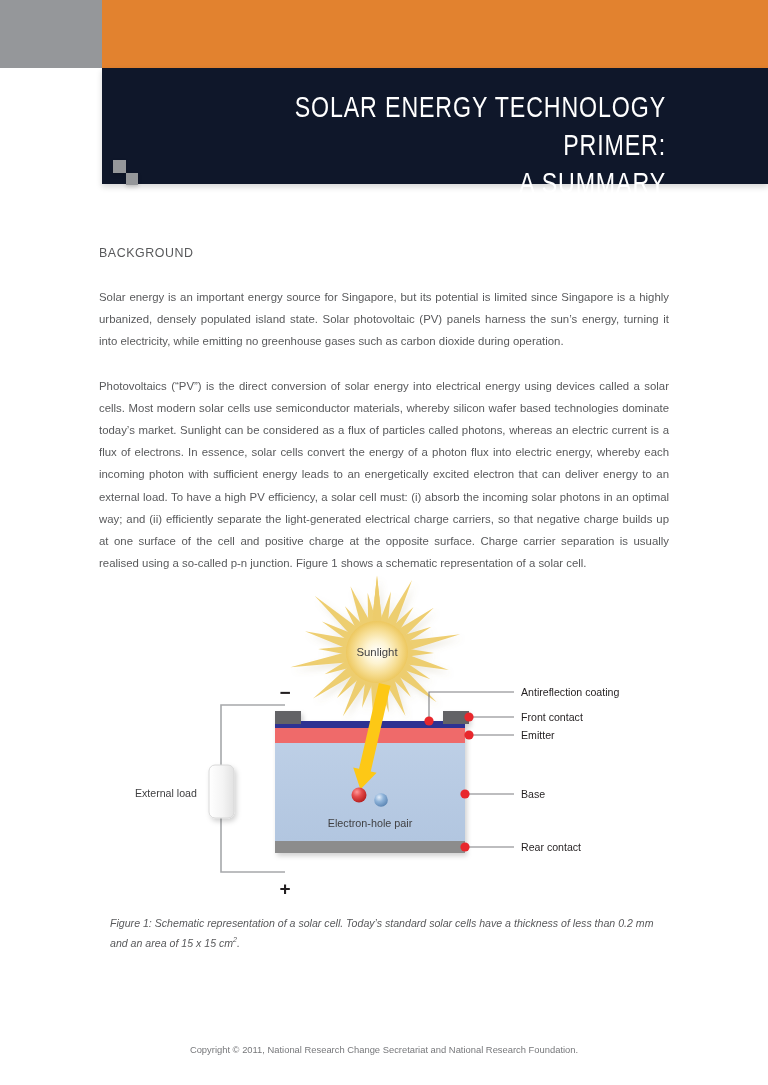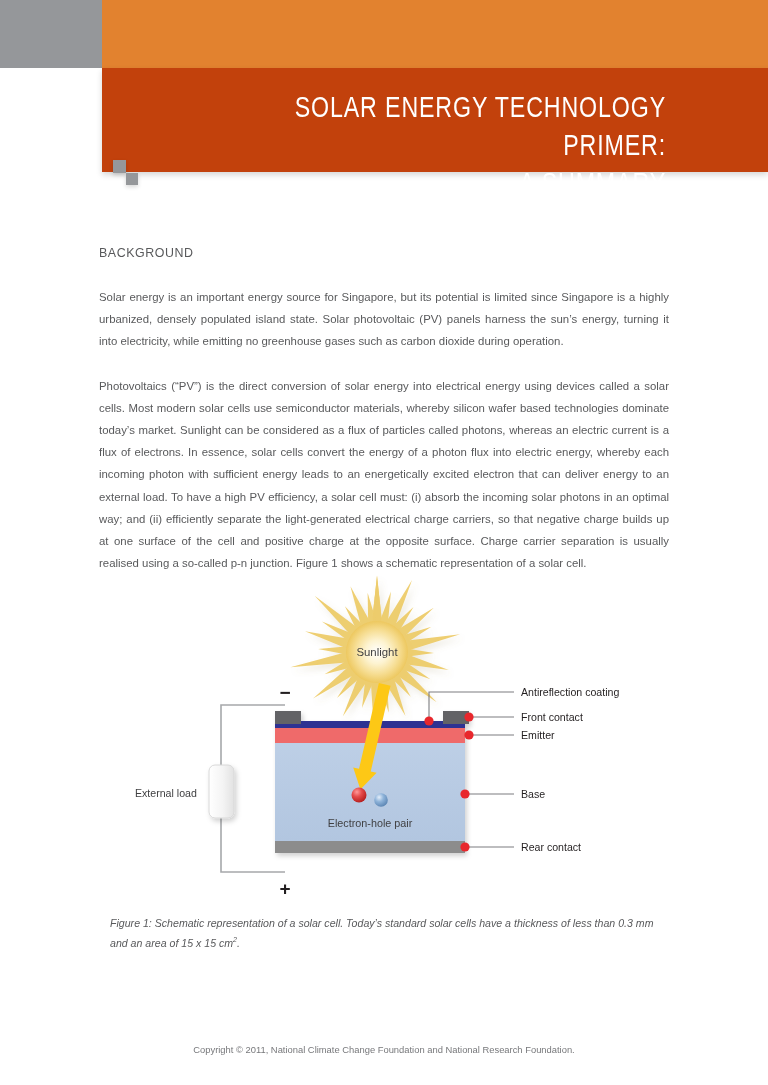--- a/index.html
+++ b/index.html
@@ -26,22 +26,22 @@
     width: 102px; height: 68px;
     background: #95979a;
   }
   .banner-orange {
     position: absolute; left: 102px; top: 0;
     width: 666px; height: 68px;
     background: #e2822f;
   }
   .banner-title-block {
     position: absolute; left: 102px; top: 68px;
-    width: 666px; height: 104px;
-    background: #c2410c;
+    width: 666px; height: 116px;
+    background: #0f172a;
     box-shadow: 0 3px 6px rgba(0,0,0,0.16);
   }
   .banner-title-block .title-text {
     position: absolute;
     right: 102px;
     top: 20px;
     width: 560px;
     text-align: right;
     color: #ffffff;
     font-size: 29px;
@@ -281,15 +281,15 @@
     <g font-family="'Liberation Sans', sans-serif" font-size="10.6" fill="#231f20">
       <text x="422" y="121">Antireflection coating</text>
       <text x="422" y="146">Front contact</text>
       <text x="422" y="164">Emitter</text>
       <text x="422" y="223">Base</text>
       <text x="422" y="276">Rear contact</text>
     </g>
   </svg>
 </div>
 
-<div class="fig-caption"><span>Figure 1: Schematic representation of a solar cell. Today’s standard  solar cells have a thickness of less than 0.3 mm and an area of 15 x 15 cm</span><sup>2</sup><span>.</span></div>
-
-<div class="footer">Copyright © 2011, National Climate Change Foundation and National Research Foundation.</div>
+<div class="fig-caption"><span>Figure 1: Schematic representation of a solar cell. Today’s standard  solar cells have a thickness of less than 0.2 mm and an area of 15 x 15 cm</span><sup>2</sup><span>.</span></div>
+
+<div class="footer">Copyright © 2011, National Research Change Secretariat and National Research Foundation.</div>
 
 </body></html>

